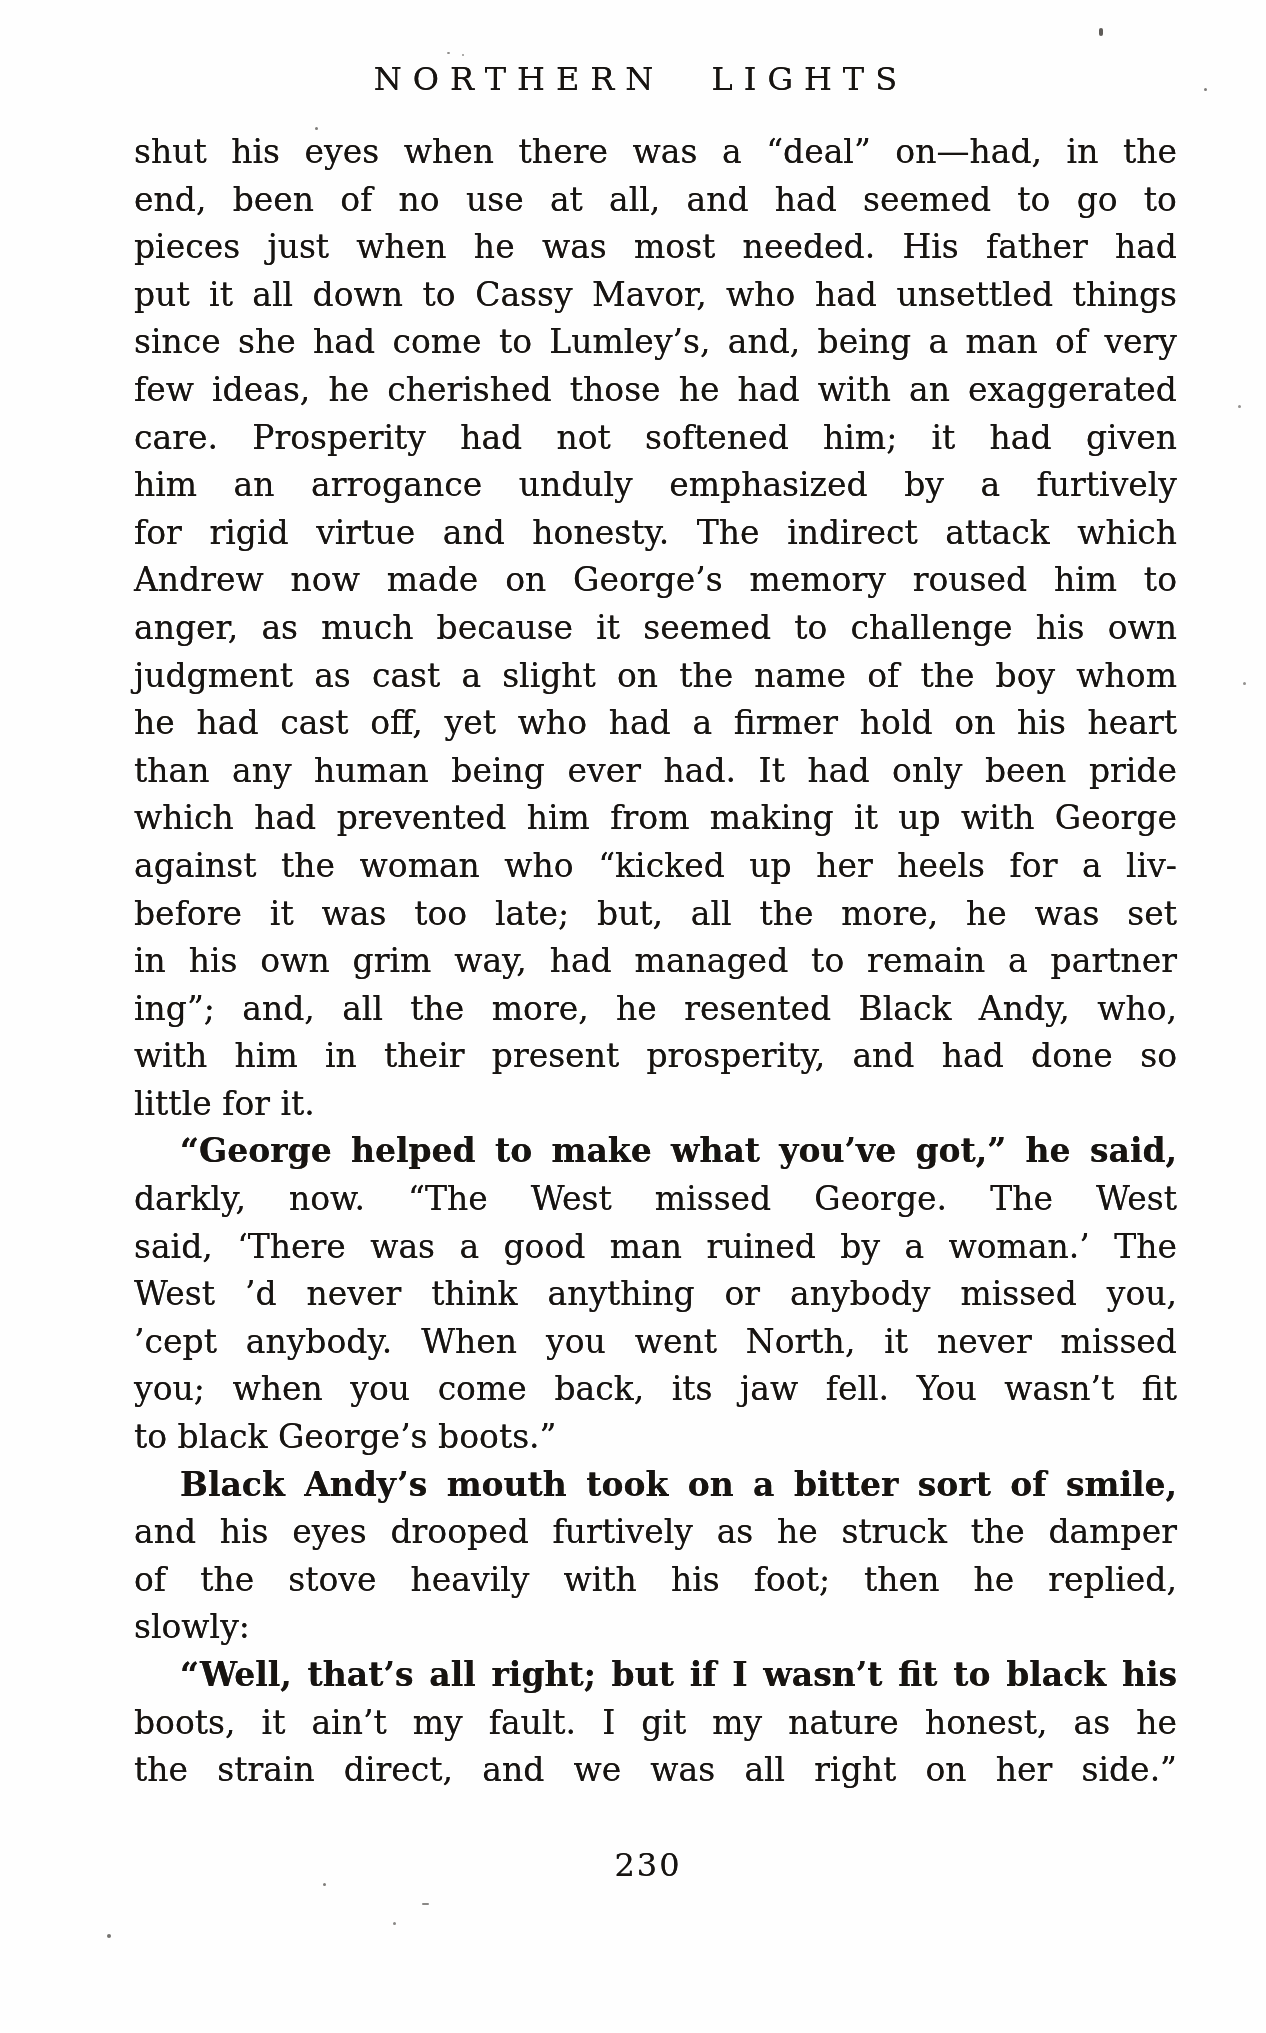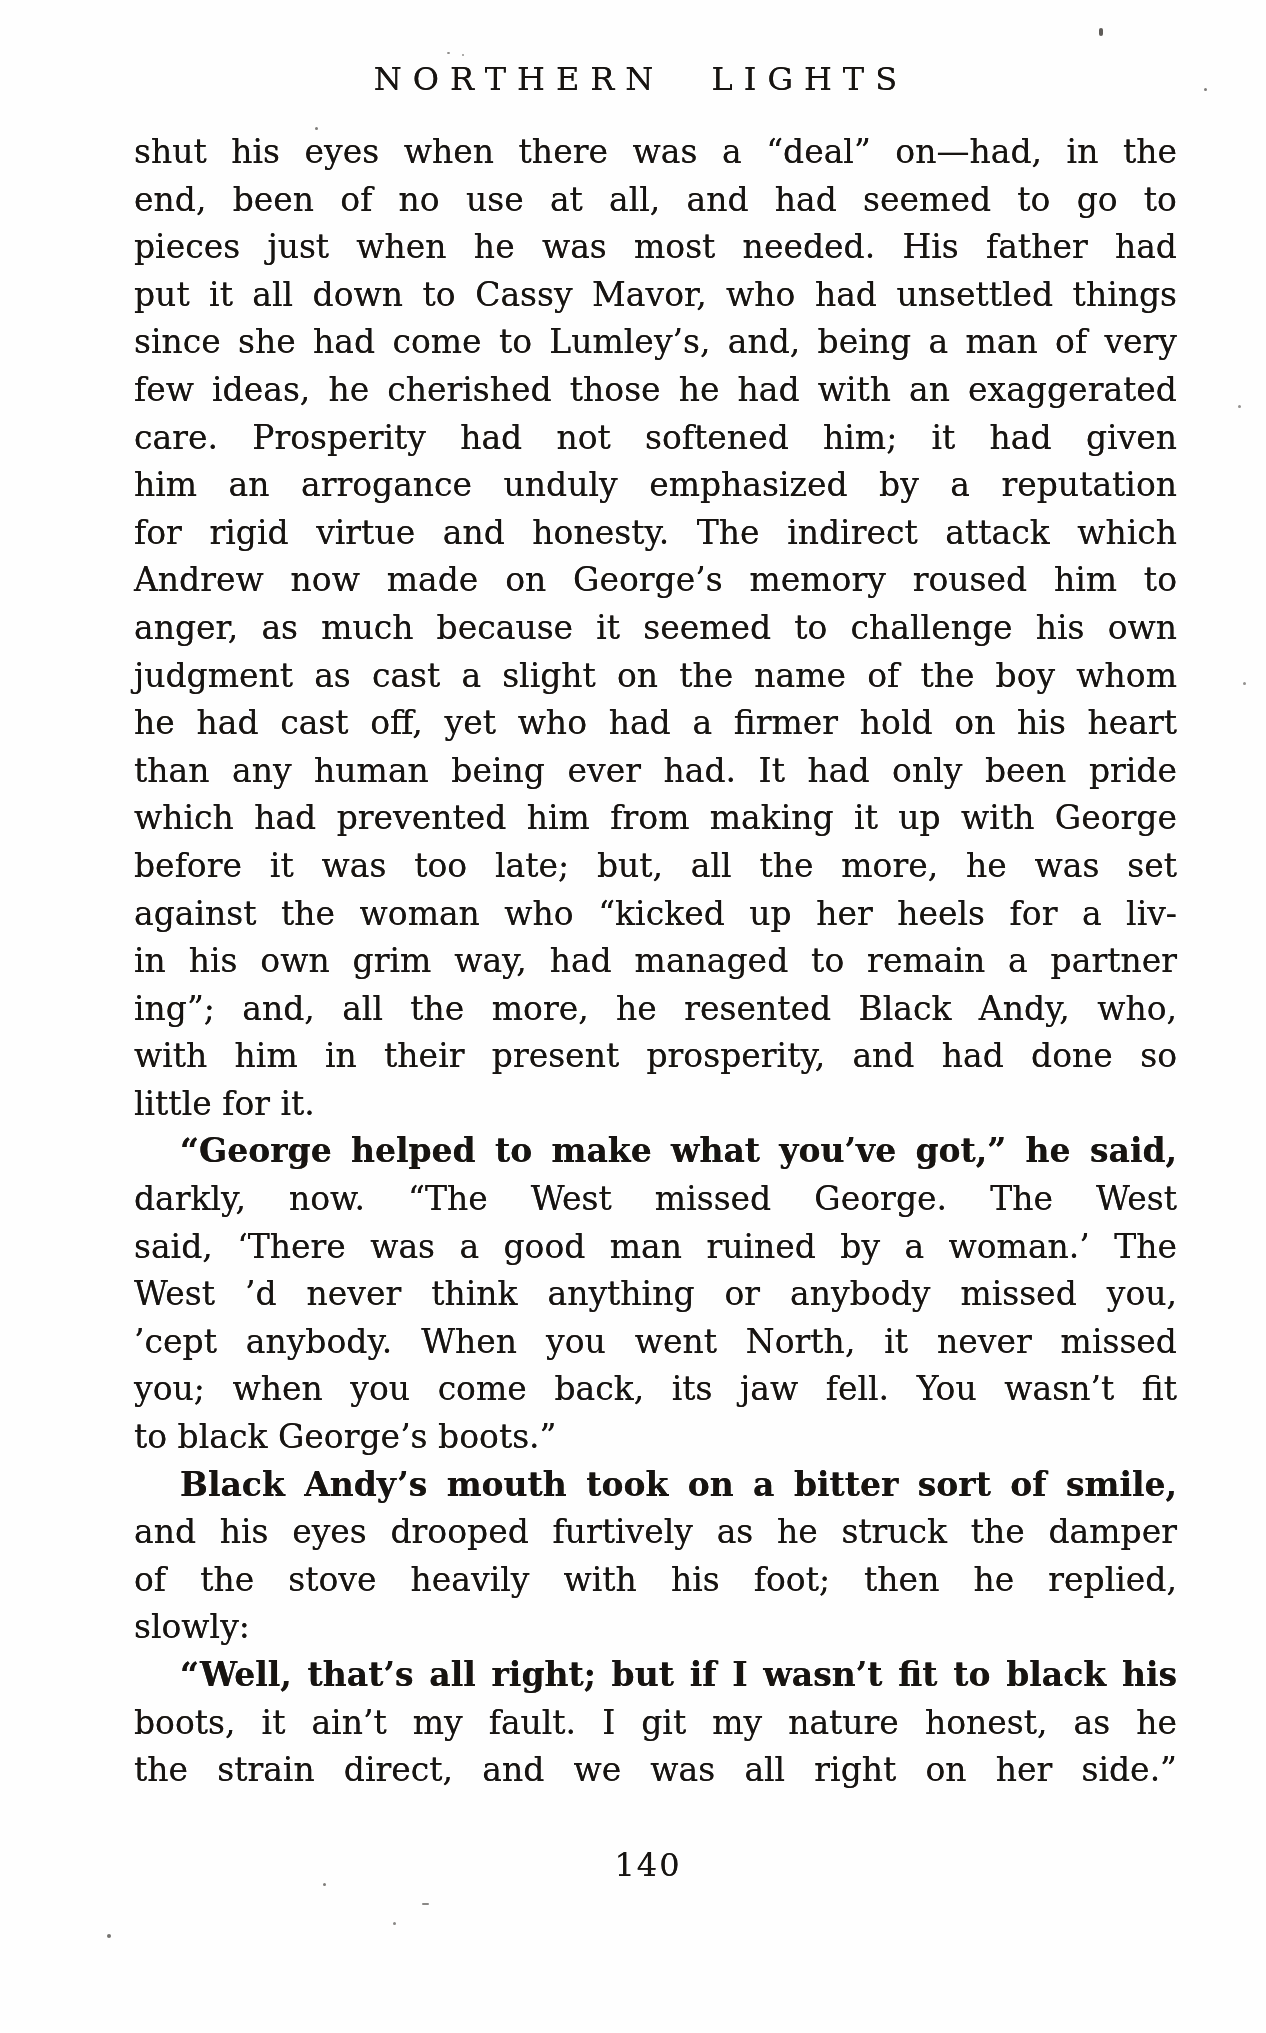--- a/index.html
+++ b/index.html
@@ -68,51 +68,51 @@
   <div class="running-header">NORTHERN LIGHTS</div>
 
   <div class="body-text">
       <div class="text-line">shut his eyes when there was a “deal” on—had, in the</div>
       <div class="text-line">end, been of no use at all, and had seemed to go to</div>
       <div class="text-line">pieces just when he was most needed.  His father had</div>
       <div class="text-line">put it all down to Cassy Mavor, who had unsettled things</div>
       <div class="text-line">since she had come to Lumley’s, and, being a man of very</div>
       <div class="text-line">few ideas, he cherished those he had with an exaggerated</div>
       <div class="text-line">care.  Prosperity had not softened him;  it had given</div>
-      <div class="text-line">him an arrogance unduly emphasized by a reputation</div>
+      <div class="text-line">him an arrogance unduly emphasized by a furtively</div>
       <div class="text-line">for rigid virtue and honesty.  The indirect attack which</div>
       <div class="text-line">Andrew now made on George’s memory roused him to</div>
       <div class="text-line">anger, as much because it seemed to challenge his own</div>
       <div class="text-line">judgment as cast a slight on the name of the boy whom</div>
       <div class="text-line">he had cast off, yet who had a firmer hold on his heart</div>
       <div class="text-line">than any human being ever had.  It had only been pride</div>
       <div class="text-line">which had prevented him from making it up with George</div>
+      <div class="text-line">against the woman who “kicked up her heels for a liv-</div>
       <div class="text-line">before it was too late;  but, all the more, he was set</div>
-      <div class="text-line">against the woman who “kicked up her heels for a liv-</div>
       <div class="text-line">in his own grim way, had managed to remain a partner</div>
       <div class="text-line">ing”;  and, all the more, he resented Black Andy, who,</div>
       <div class="text-line">with him in their present prosperity, and had done so</div>
       <div class="text-line ragged">little for it.</div>
       <div class="text-line indent">“George helped to make what you’ve got,” he said,</div>
       <div class="text-line">darkly, now.  “The West missed George.  The West</div>
       <div class="text-line">said, ‘There was a good man ruined by a woman.’  The</div>
       <div class="text-line">West ’d never think anything or anybody missed you,</div>
       <div class="text-line">’cept anybody.  When you went North, it never missed</div>
       <div class="text-line">you;  when you come back, its jaw fell.  You wasn’t fit</div>
       <div class="text-line ragged">to black George’s boots.”</div>
       <div class="text-line indent">Black Andy’s mouth took on a bitter sort of smile,</div>
       <div class="text-line">and his eyes drooped furtively as he struck the damper</div>
       <div class="text-line">of the stove heavily with his foot;  then he replied,</div>
       <div class="text-line ragged">slowly:</div>
       <div class="text-line indent">“Well, that’s all right;  but if I wasn’t fit to black his</div>
       <div class="text-line">boots, it ain’t my fault.  I git my nature honest, as he</div>
       <div class="text-line">the strain direct, and we was all right on her side.”</div>
     </div>
 
-  <div class="page-number">140</div>
+  <div class="page-number">230</div>
 
   <div class="speck" style="left:1099px; top:28px; width:4px; height:8px; opacity:.75; border-radius:2px;"></div>
   <div class="speck" style="left:1204px; top:88px; width:3px; height:3px; opacity:.6;"></div>
   <div class="speck" style="left:447px; top:52px; width:3px; height:2px; opacity:.55;"></div>
   <div class="speck" style="left:462px; top:54px; width:2px; height:2px; opacity:.5;"></div>
   <div class="speck" style="left:315px; top:127px; width:3px; height:3px; opacity:.6;"></div>
   <div class="speck" style="left:1238px; top:405px; width:3px; height:3px; opacity:.5;"></div>
   <div class="speck" style="left:1243px; top:682px; width:3px; height:3px; opacity:.5;"></div>
   <div class="speck" style="left:323px; top:1883px; width:3px; height:3px; opacity:.6;"></div>
   <div class="speck" style="left:422px; top:1903px; width:7px; height:2px; opacity:.55; border-radius:1px;"></div>

